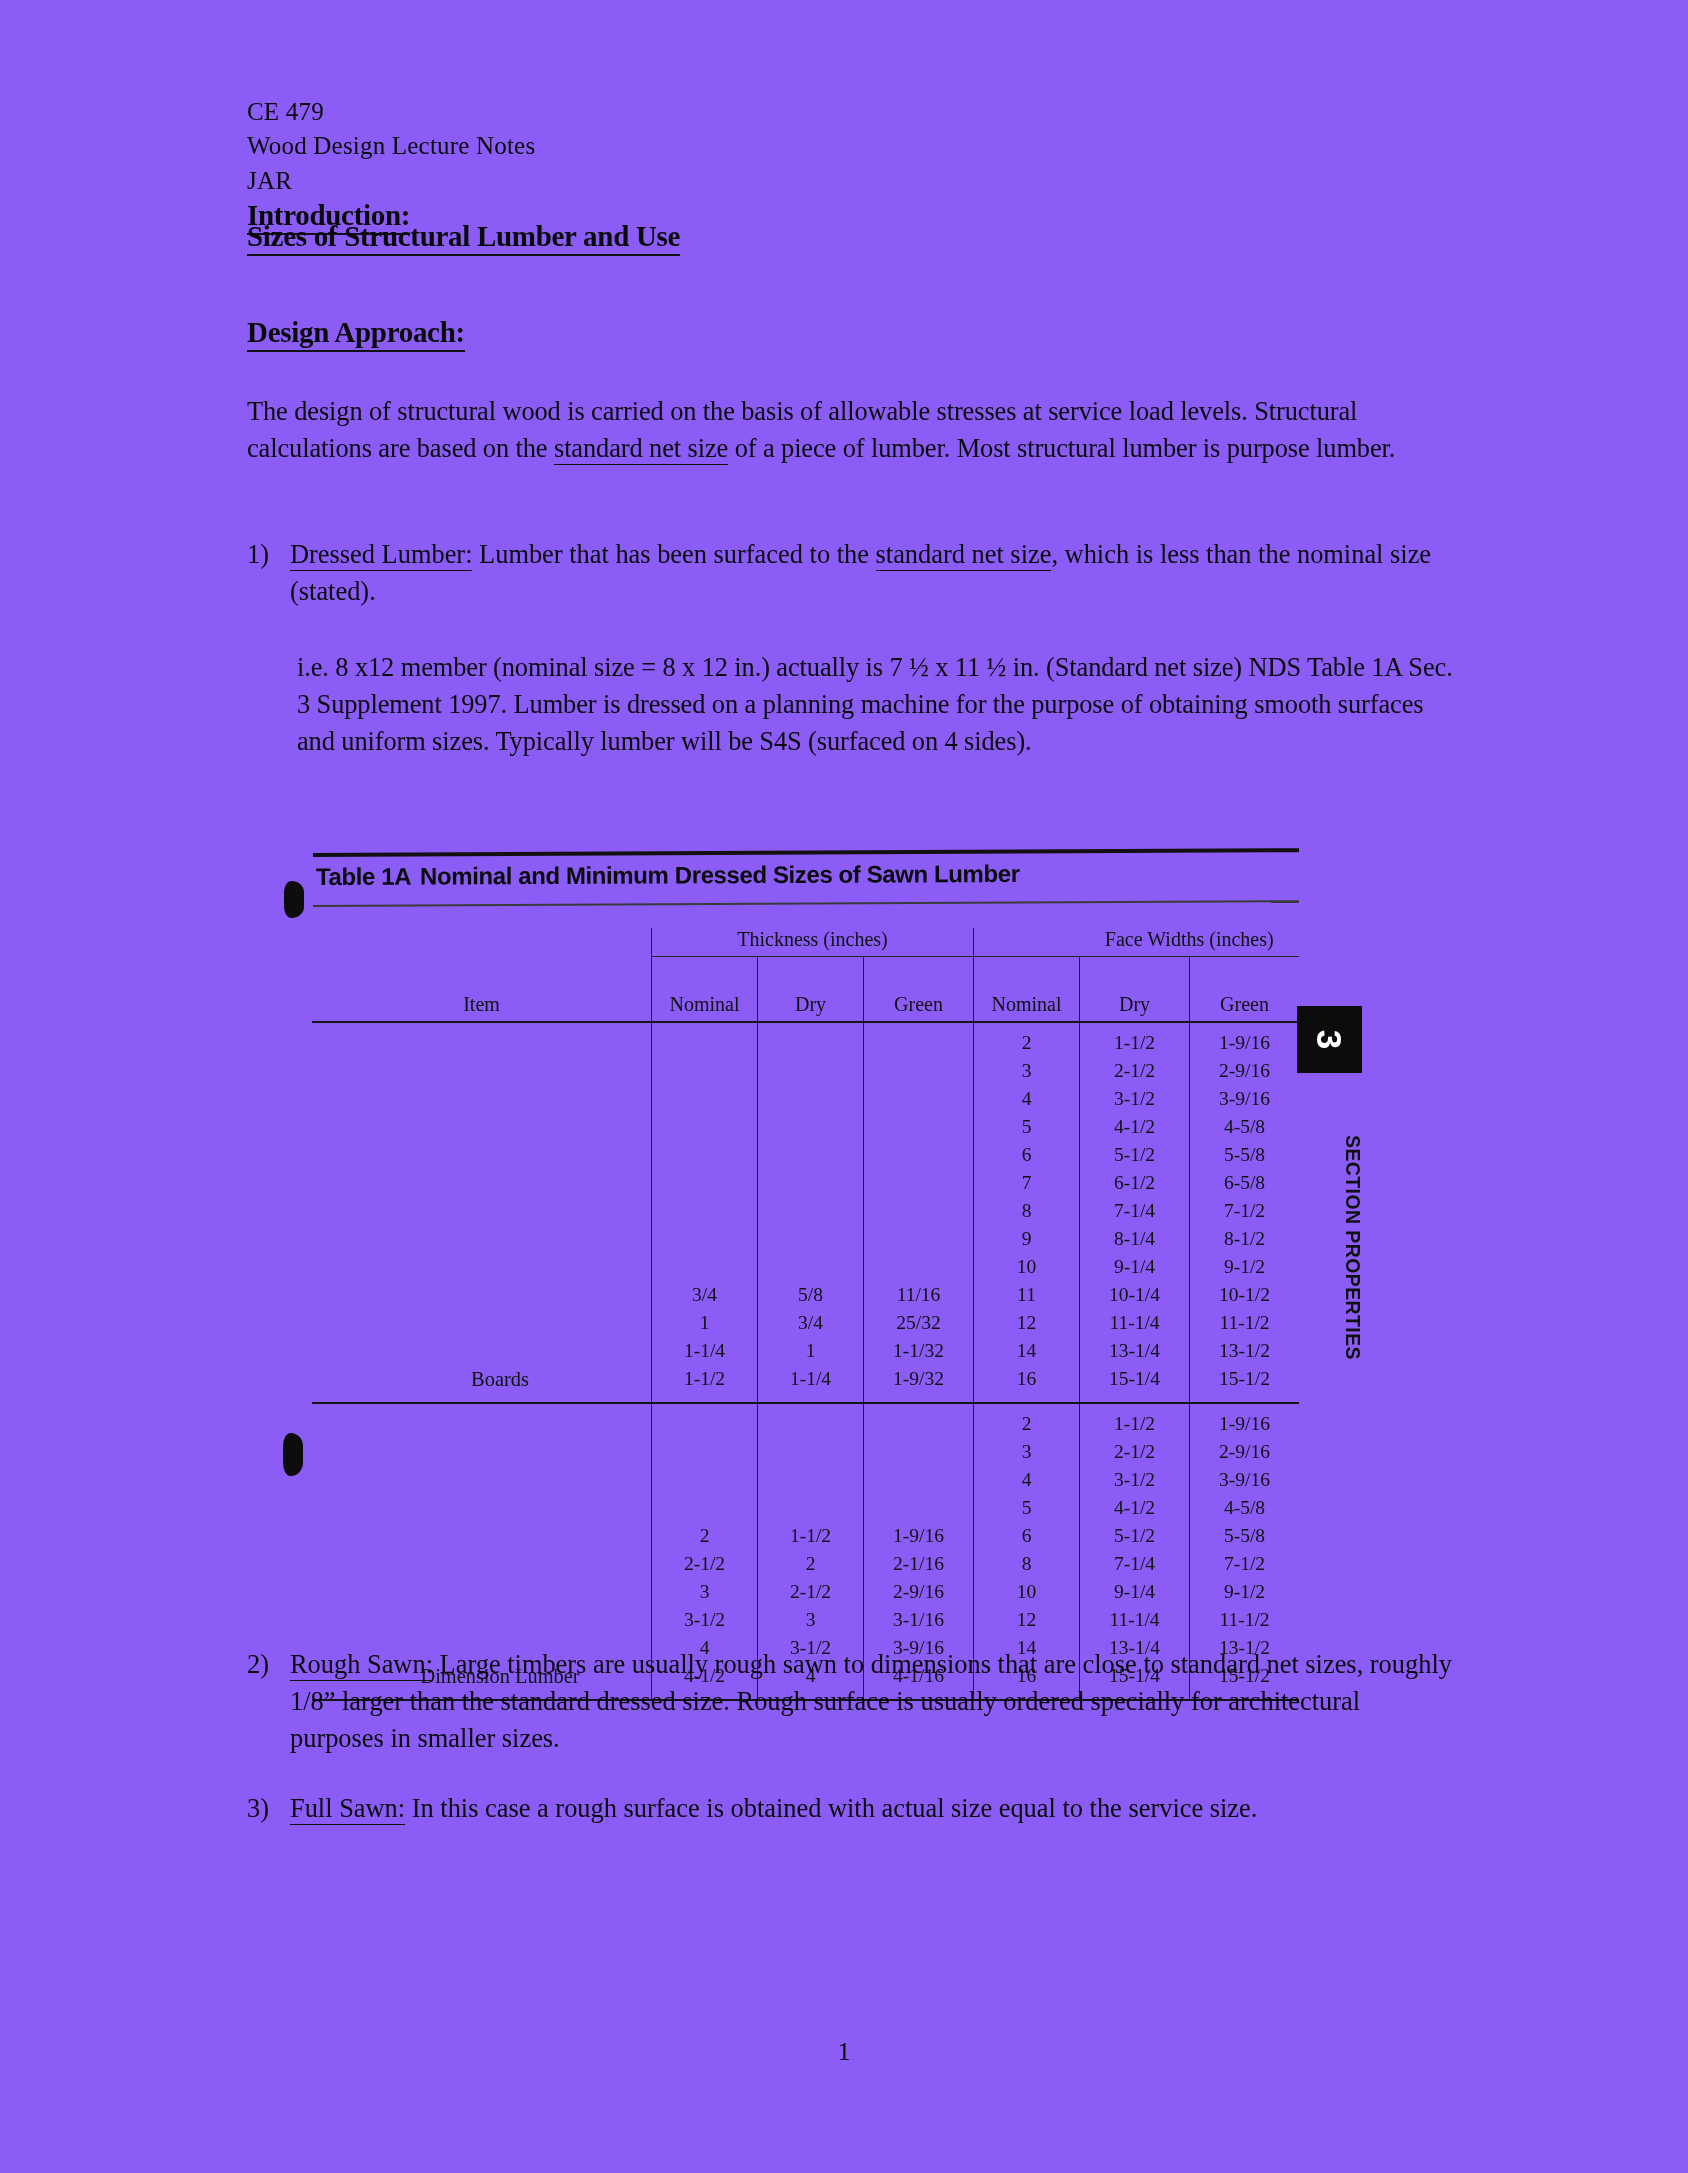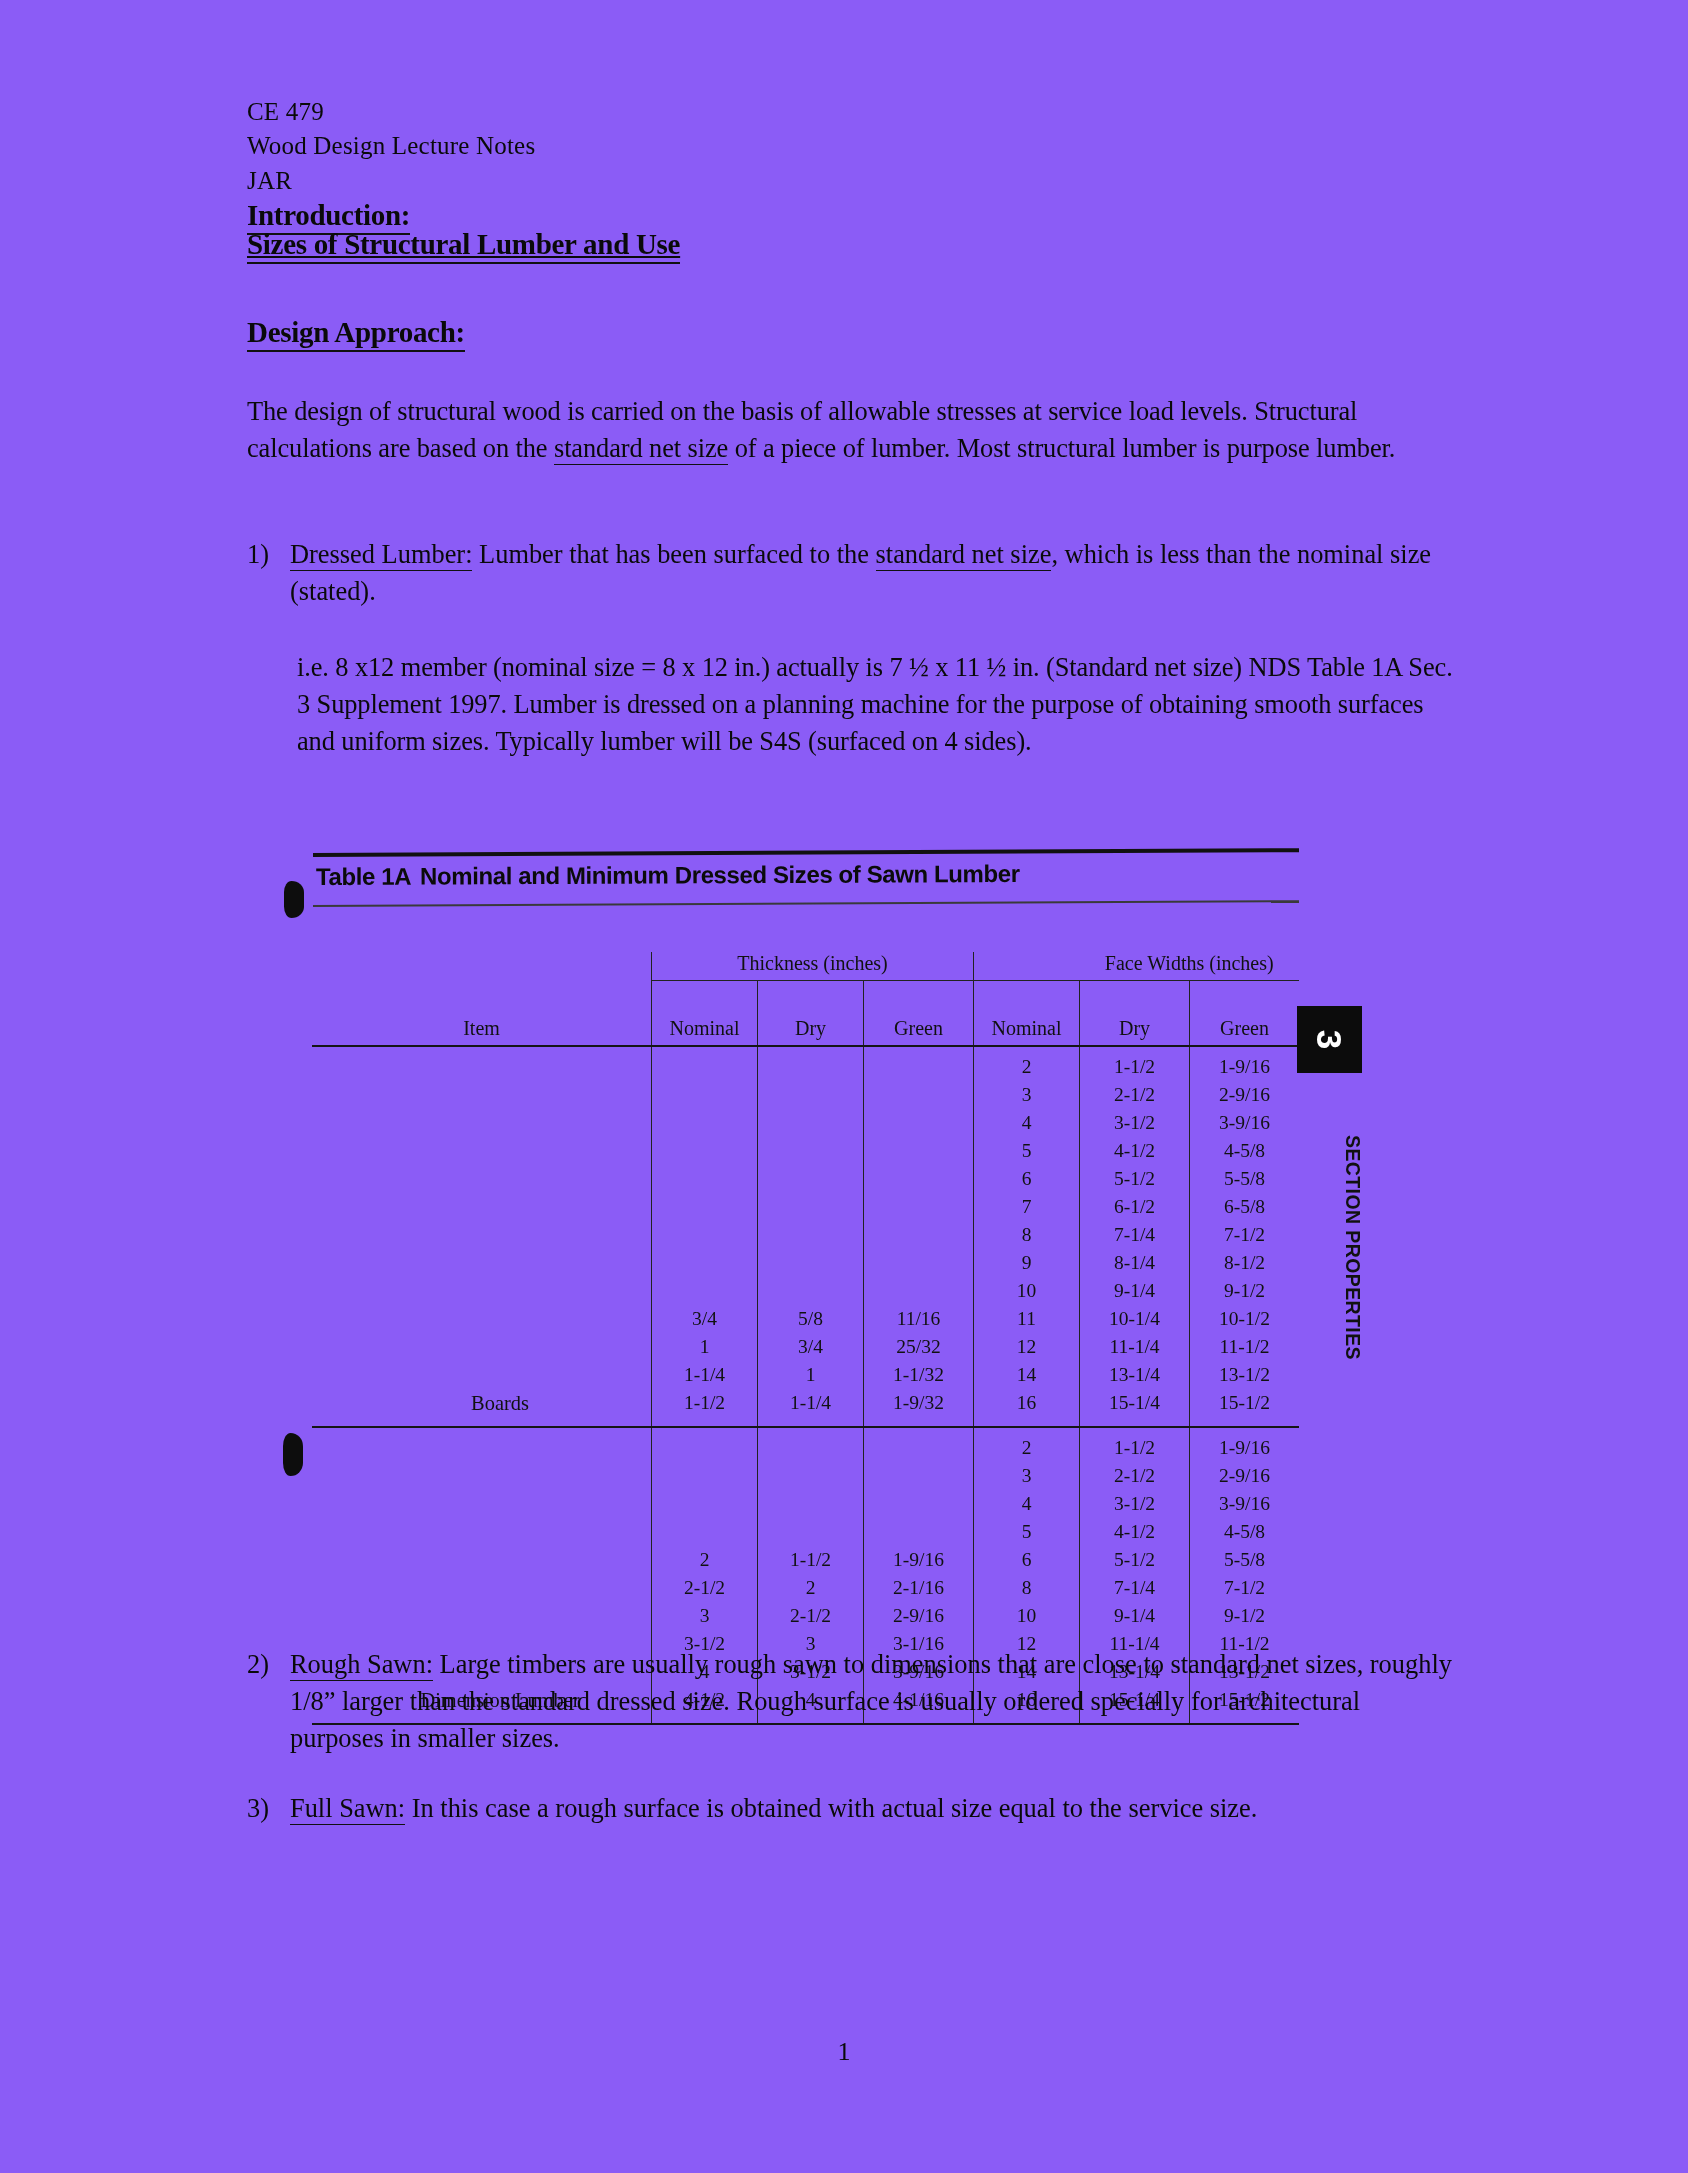--- a/index.html
+++ b/index.html
@@ -37,21 +37,21 @@
     font-weight: bold;
     font-size: 29px;
     line-height: 35px;
     letter-spacing: -0.3px;
   }
   .title-line span.u {
     border-bottom: 2.8px solid #111;
     padding-bottom: 1.9px;
   }
   #title-intro { top: 198px; }
-  #title-sizes { top: 227px; text-decoration: underline; }
+  #title-sizes { top: 219px; }
   #title-design { top: 315px; }
 
   
   .para {
     position: absolute;
     font-size: 26.4px;
     line-height: 37px;
     letter-spacing: -0.1px;
     text-align: left;
   }
@@ -124,21 +124,21 @@
     background: #0d0d0d;
     border-radius: 60% 100% 100% 60% / 50% 50% 50% 50%;
   }
   #blob-top  { left: 284px; top: 881px;  width: 20.4px; height: 37px; }
   #blob-bot  { left: 283px; top: 1433px; width: 20.4px; height: 43px; }
 
   
   table.lum {
     position: absolute;
     left: 312px;
-    top: 952px;
+    top: 928px;
     border-collapse: collapse;
     font-size: 19.5px;
     color: #111;
   }
   table.lum td, table.lum th {
     padding: 0;
     font-weight: normal;
     vertical-align: bottom;
     text-align: center;
   }

